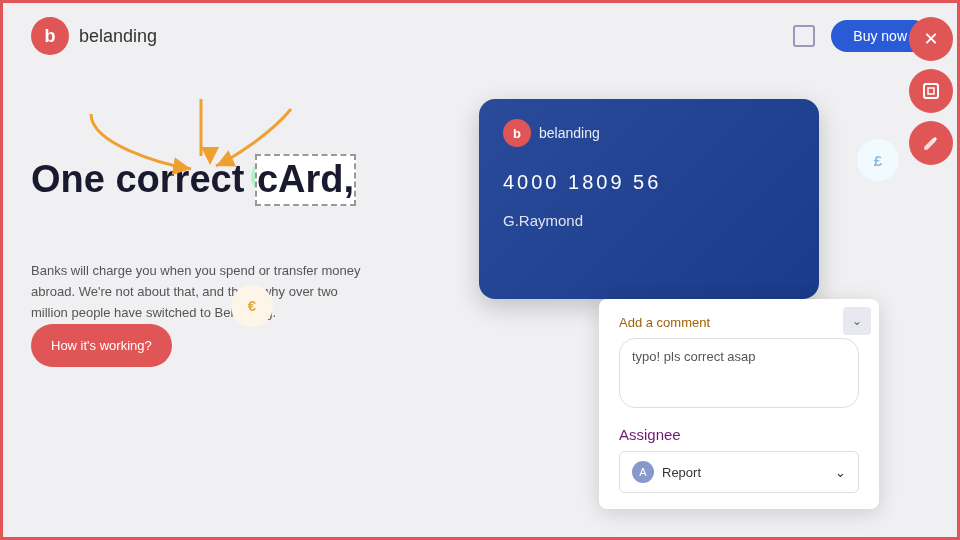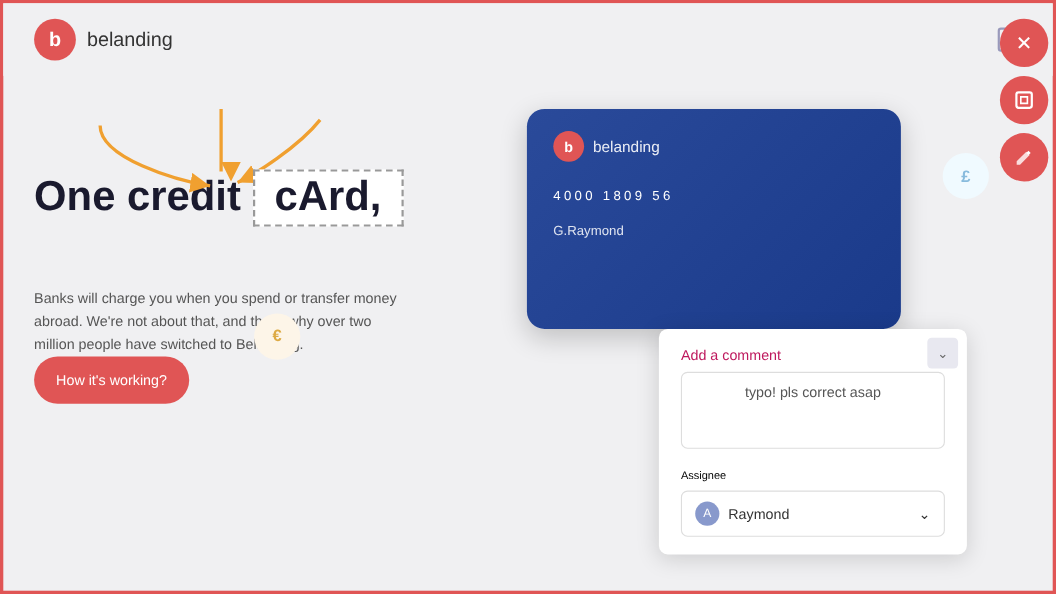--- a/index.html
+++ b/index.html
@@ -76,21 +76,21 @@
 
     
     .left-side {
       flex: 1;
       position: relative;
     }
 
     .highlight-box {
       display: inline-block;
       border: 2px dashed #999;
-      padding: 2px 18px;
+      padding: 2px 0;
       background: white;
       position: relative;
     }
     .heading {
       font-size: 38px;
       font-weight: 700;
       color: #1a1a2e;
       line-height: 1.15;
       margin-top: 0;
     }
@@ -192,27 +192,27 @@
       display: flex; align-items: center; justify-content: center;
       color: white;
       font-size: 13px;
       font-weight: bold;
     }
     .card-brand {
       font-size: 14px;
       opacity: 0.9;
     }
     .card-number {
-      font-size: 12px;
+      font-size: 20px;
       letter-spacing: 3px;
       margin-bottom: 18px;
       font-weight: 300;
     }
     .card-holder {
-      font-size: 12px;
+      font-size: 15px;
       opacity: 0.85;
     }
 
     
     .feedback-panel {
       position: absolute;
       right: 0; top: 0;
       width: 280px;
       background: white;
       border-radius: 8px;
@@ -228,40 +228,39 @@
       font-size: 16px;
       font-weight: 600;
       color: #1a1a2e;
     }
     .panel-body {
       padding: 16px 20px;
     }
     .field-label {
       font-size: 13px;
       font-weight: 500;
-      color: #be185d;
+      color: #a16207;
       margin-bottom: 8px;
       display: block;
     }
     .comment-textarea {
       width: 100%;
       border: 1px solid #ddd;
-      border-radius: 6px;
+      border-radius: 16px;
       padding: 10px 12px;
       font-size: 13px;
       color: #555;
       resize: none;
       height: 70px;
       font-family: inherit;
-      text-align: center;
     }
     .assignee-label {
-      font-size: 10px;
+      font-size: 15px;
       font-weight: 500;
-      color: #000000;
+      color: #701a75;
       margin-top: 14px;
       margin-bottom: 8px;
       display: block;
     }
     .assignee-select {
       width: 100%;
       border: 1px solid #ddd;
       border-radius: 6px;
       padding: 9px 12px;
       font-size: 13px;
@@ -332,20 +331,21 @@
 
 <div class="main-page">
 
   <div class="header">
     <div class="logo-area">
       <div class="logo-icon">b</div>
       <span class="logo-name">belanding</span>
     </div>
     <div class="header-right">
       <div class="square-icon"></div>
+      <button class="buy-now-btn">Buy now</button>
     </div>
   </div>
 
   <div class="content">
 
     <div class="left-side">
 
       <div class="arrows-container">
         <svg width="300" height="90">
 
@@ -365,21 +365,21 @@
               <path d="M 0 0 L 6 3 L 0 6 Z" fill="#f0a030"></path>
             </marker>
           </defs>
         </svg>
       </div>
 
       <div class="float-circle fc-green-dot">p</div>
 
       <div style="margin-top: 75px;">
         <h1 class="heading">
-          <span>One credit</span> <span class="highlight-box">cArd,</span><br>
+          <span>One correct</span> <span class="highlight-box">cArd,</span><br>
           <br>
         </h1>
         <p class="subtext">Banks will charge you when you spend or transfer money abroad. We're not about that, and that's why over two million people have switched to Belanding.</p>
         <button class="how-btn">How it's working?</button>
       </div>
 
       <div class="float-circle fc-euro">€</div>
     </div>
 
     <div class="right-side">
@@ -400,21 +400,21 @@
 
       <div class="feedback-panel" style="top: 220px; right: 50px;">
         <div class="panel-chevron">⌄</div>
         <div class="panel-body">
           <label class="field-label">Add a comment</label>
           <textarea class="comment-textarea" style="">typo! pls correct asap</textarea>
           <label class="assignee-label">Assignee</label>
           <div class="assignee-select">
             <div class="assignee-left">
               <div class="avatar-circle">A</div>
-              <span>Raymond</span>
+              <span>Report</span>
             </div>
             <span>⌄</span>
           </div>
         </div>
 
       </div>
 
     </div>
   </div>
 

